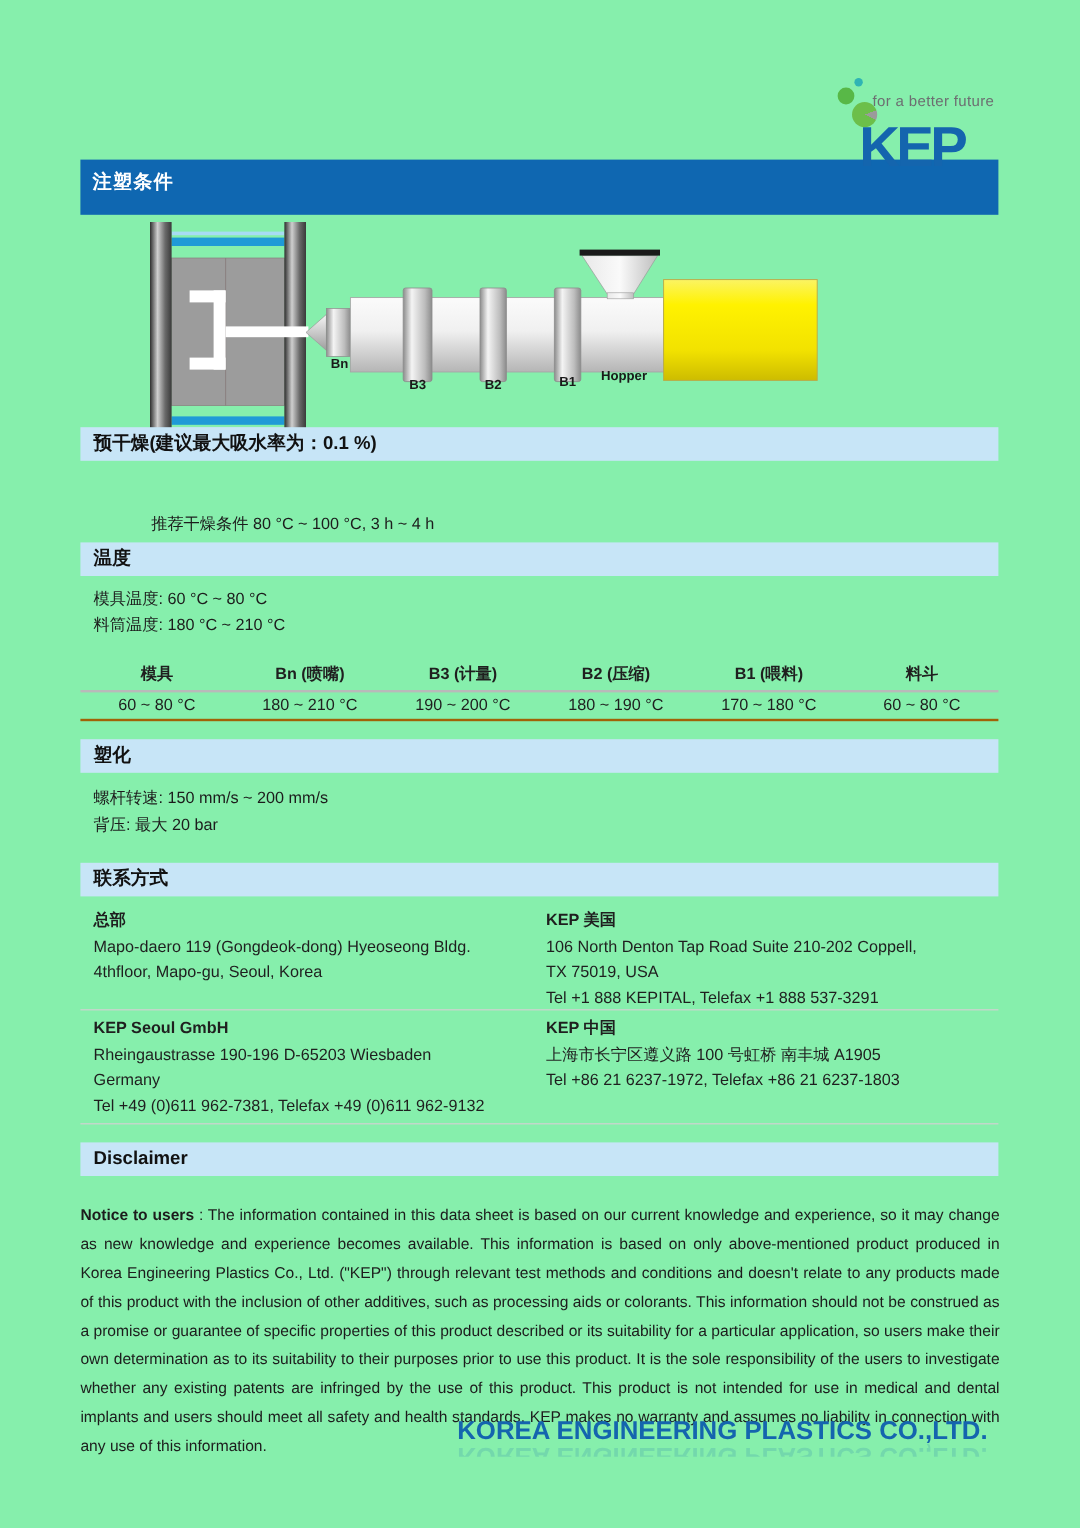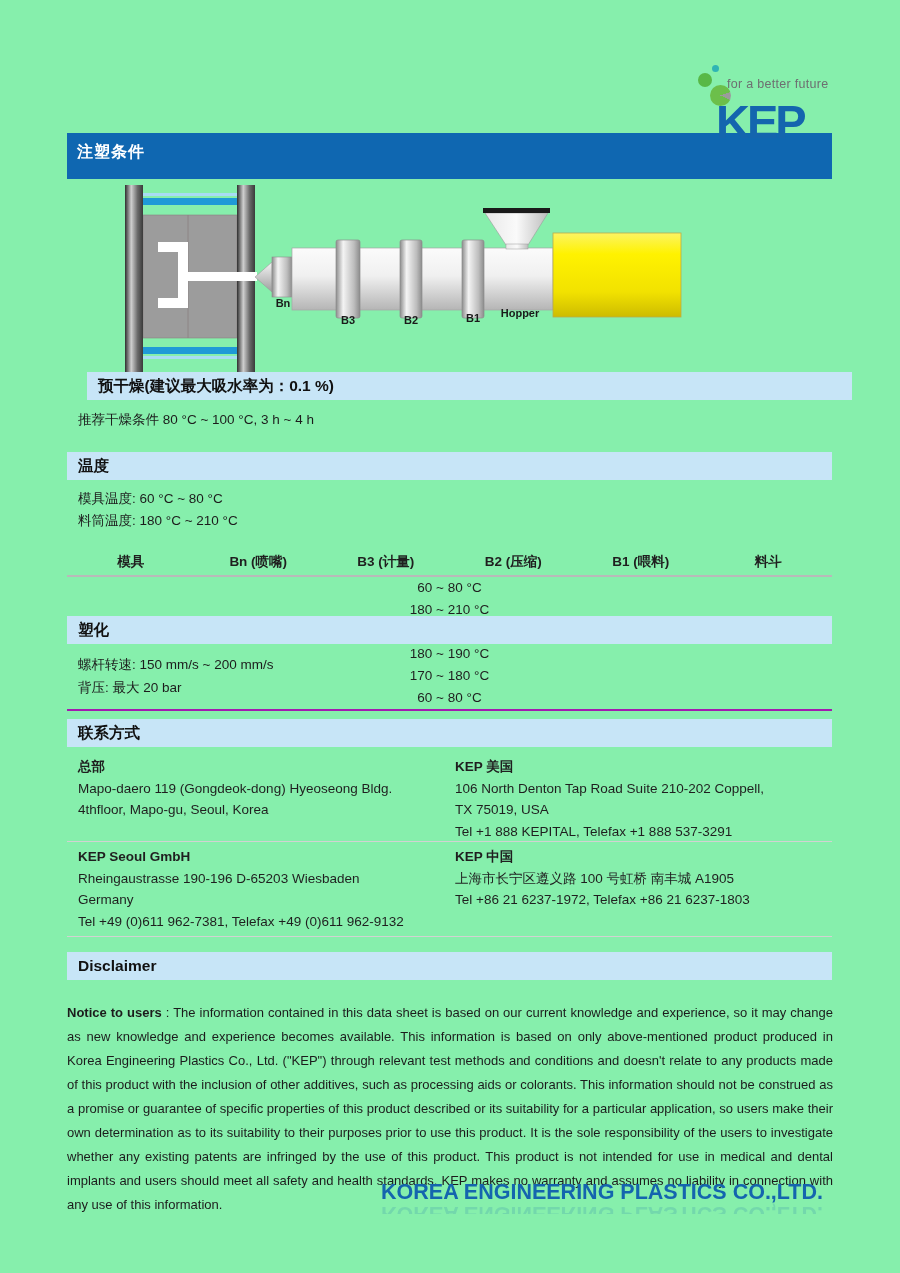--- a/index.html
+++ b/index.html
@@ -22,21 +22,21 @@
   
   .diagram{position:absolute;left:100px;top:182px;width:600px;height:195px;}
   
   .sec{position:absolute;left:67px;width:765px;height:28px;background:#c7e5f7;box-sizing:border-box;
        font-size:15.5px;font-weight:bold;color:#111;line-height:28px;padding-left:11px;}
   .body-line{position:absolute;left:78px;font-size:13.5px;color:#1c1c1c;white-space:nowrap;}
   
   .temp-table{position:absolute;left:67px;top:550px;width:765px;}
   .trow{display:flex;}
   .thead{border-bottom:2px solid #b9b9b9;}
-  .tvals{border-bottom:2px solid #a21caf;flex-direction:column;}
+  .tvals{border-bottom:2px solid #a16207;}
   .tcell{flex:1;text-align:center;font-size:13.5px;padding:3px 0 4px 0;}
   .thead .tcell{font-weight:bold;}
   
   .cblock{position:absolute;width:370px;}
   .cname{font-size:13.5px;font-weight:bold;line-height:21.5px;}
   .cline{font-size:13.5px;line-height:21.5px;white-space:nowrap;}
   .hr{position:absolute;left:67px;width:765px;border-top:1px solid #d2d2d2;}
   
   .disc-text{position:absolute;left:67px;top:988px;width:766px;font-size:13px;line-height:24px;
              text-align:justify;color:#1c1c1c;}
@@ -130,22 +130,22 @@
 
     <rect x="453" y="51" width="128" height="84" fill="url(#yellowGrad)" stroke="#b9ac4a" stroke-width="0.8"></rect>
 
     <text x="183" y="125" text-anchor="middle" font-size="11" font-weight="bold" fill="#1a1a1a">Bn</text>
     <text x="248" y="142" text-anchor="middle" font-size="11" font-weight="bold" fill="#1a1a1a">B3</text>
     <text x="311" y="142" text-anchor="middle" font-size="11" font-weight="bold" fill="#1a1a1a">B2</text>
     <text x="373" y="140" text-anchor="middle" font-size="11" font-weight="bold" fill="#1a1a1a">B1</text>
     <text x="420" y="135" text-anchor="middle" font-size="11" font-weight="bold" fill="#1a1a1a">Hopper</text>
   </svg>
 
-  <div class="sec" style="top:372px;margin-left:20px;">预干燥(建议最大吸水率为：0.1 %)</div>
-  <div class="body-line" style="top:411px;">推荐干燥条件  80 °C ~ 100 °C, 3 h ~ 4 h</div>
+  <div class="sec" style="top:356px;">预干燥(建议最大吸水率为：0.1 %)</div>
+  <div class="body-line" style="top:428px;margin-left:48px;">推荐干燥条件  80 °C ~ 100 °C, 3 h ~ 4 h</div>
 
   <div class="sec" style="top:452px;">温度</div>
   <div class="body-line" style="top:490px;">模具温度: 60 °C ~ 80 °C</div>
   <div class="body-line" style="top:512px;">料筒温度: 180 °C ~ 210 °C</div>
 
   <div class="temp-table">
     <div class="trow thead">
       <div class="tcell">模具</div>
       <div class="tcell">Bn (喷嘴)</div>
       <div class="tcell">B3 (计量)</div>

